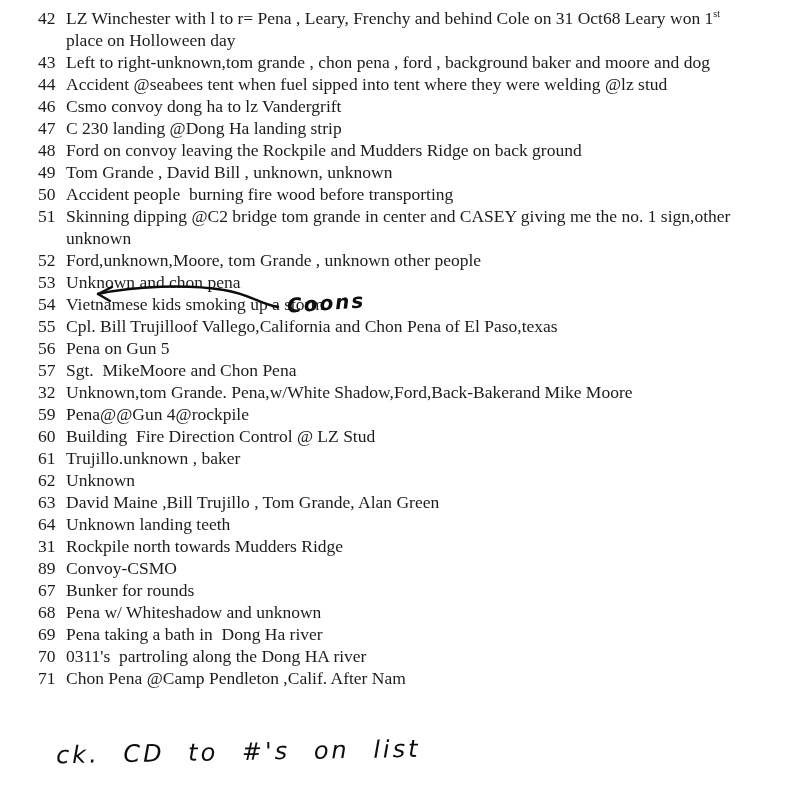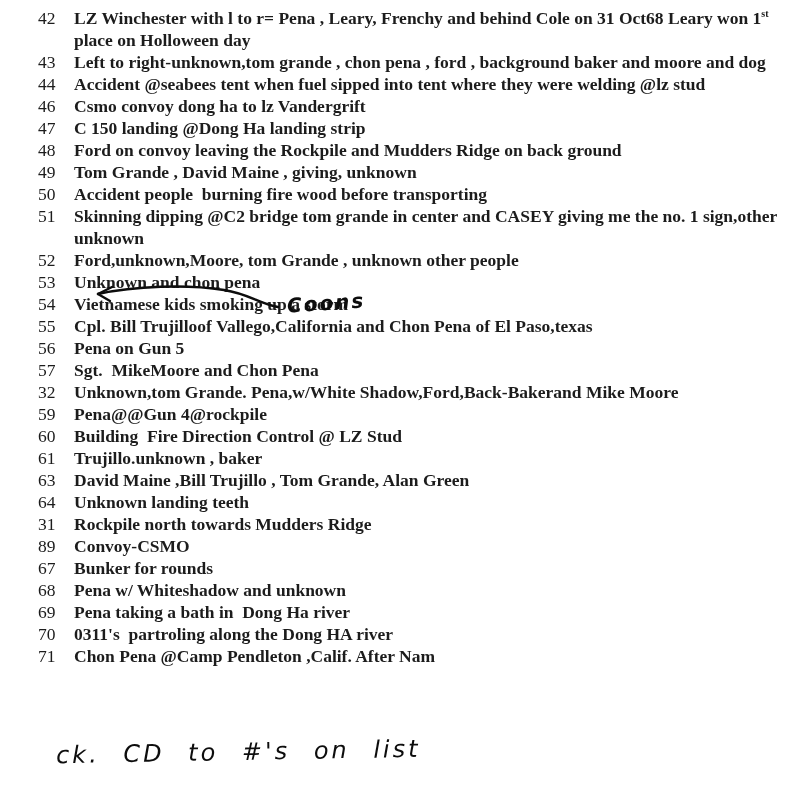--- a/index.html
+++ b/index.html
@@ -21,34 +21,33 @@
     left: 38px;
     top: 7px;
     right: 8px;
   }
   .row {
     display: flex;
     align-items: flex-start;
   }
   .num {
     flex: 0 0 24px;
-    margin-right: 12px;
+    margin-right: 4px;
     font-size: 17.5px;
     line-height: 22px;
     white-space: pre;
   }
   .text {
     flex: 1 1 auto;
     min-width: 0;
   }
   .line {
     font-size: 17.5px;
     line-height: 22px;
     white-space: pre;
-    font-weight: bold;
   }
   .line sup {
     font-size: 10px;
     line-height: 0;
     vertical-align: super;
   }
   
   .handwriting {
     position: absolute;
     font-family: "DejaVu Sans", sans-serif;
@@ -105,33 +104,33 @@
       </div>
       <div class="row">
         <span class="num">46</span>
         <div class="text">
           <div class="line"><span>Csmo convoy dong ha to lz Vandergrift</span></div>
         </div>
       </div>
       <div class="row">
         <span class="num">47</span>
         <div class="text">
-          <div class="line"><span>C 150 landing @Dong Ha landing strip</span></div>
+          <div class="line"><span>C 230 landing @Dong Ha landing strip</span></div>
         </div>
       </div>
       <div class="row">
         <span class="num">48</span>
         <div class="text">
           <div class="line"><span>Ford on convoy leaving the Rockpile and Mudders Ridge on back ground</span></div>
         </div>
       </div>
       <div class="row">
         <span class="num">49</span>
         <div class="text">
-          <div class="line"><span>Tom Grande , David Maine , giving, unknown</span></div>
+          <div class="line"><span>Tom Grande , David Bill , unknown, unknown</span></div>
         </div>
       </div>
       <div class="row">
         <span class="num">50</span>
         <div class="text">
           <div class="line"><span>Accident people  burning fire wood before transporting</span></div>
         </div>
       </div>
       <div class="row">
         <span class="num">51</span>
@@ -191,20 +190,26 @@
       <div class="row">
         <span class="num">60</span>
         <div class="text">
           <div class="line"><span>Building  Fire Direction Control @ LZ Stud</span></div>
         </div>
       </div>
       <div class="row">
         <span class="num">61</span>
         <div class="text">
           <div class="line"><span>Trujillo.unknown , baker</span></div>
+        </div>
+      </div>
+      <div class="row">
+        <span class="num">62</span>
+        <div class="text">
+          <div class="line"><span>Unknown</span></div>
         </div>
       </div>
       <div class="row">
         <span class="num">63</span>
         <div class="text">
           <div class="line"><span>David Maine ,Bill Trujillo , Tom Grande, Alan Green</span></div>
         </div>
       </div>
       <div class="row">
         <span class="num">64</span>

